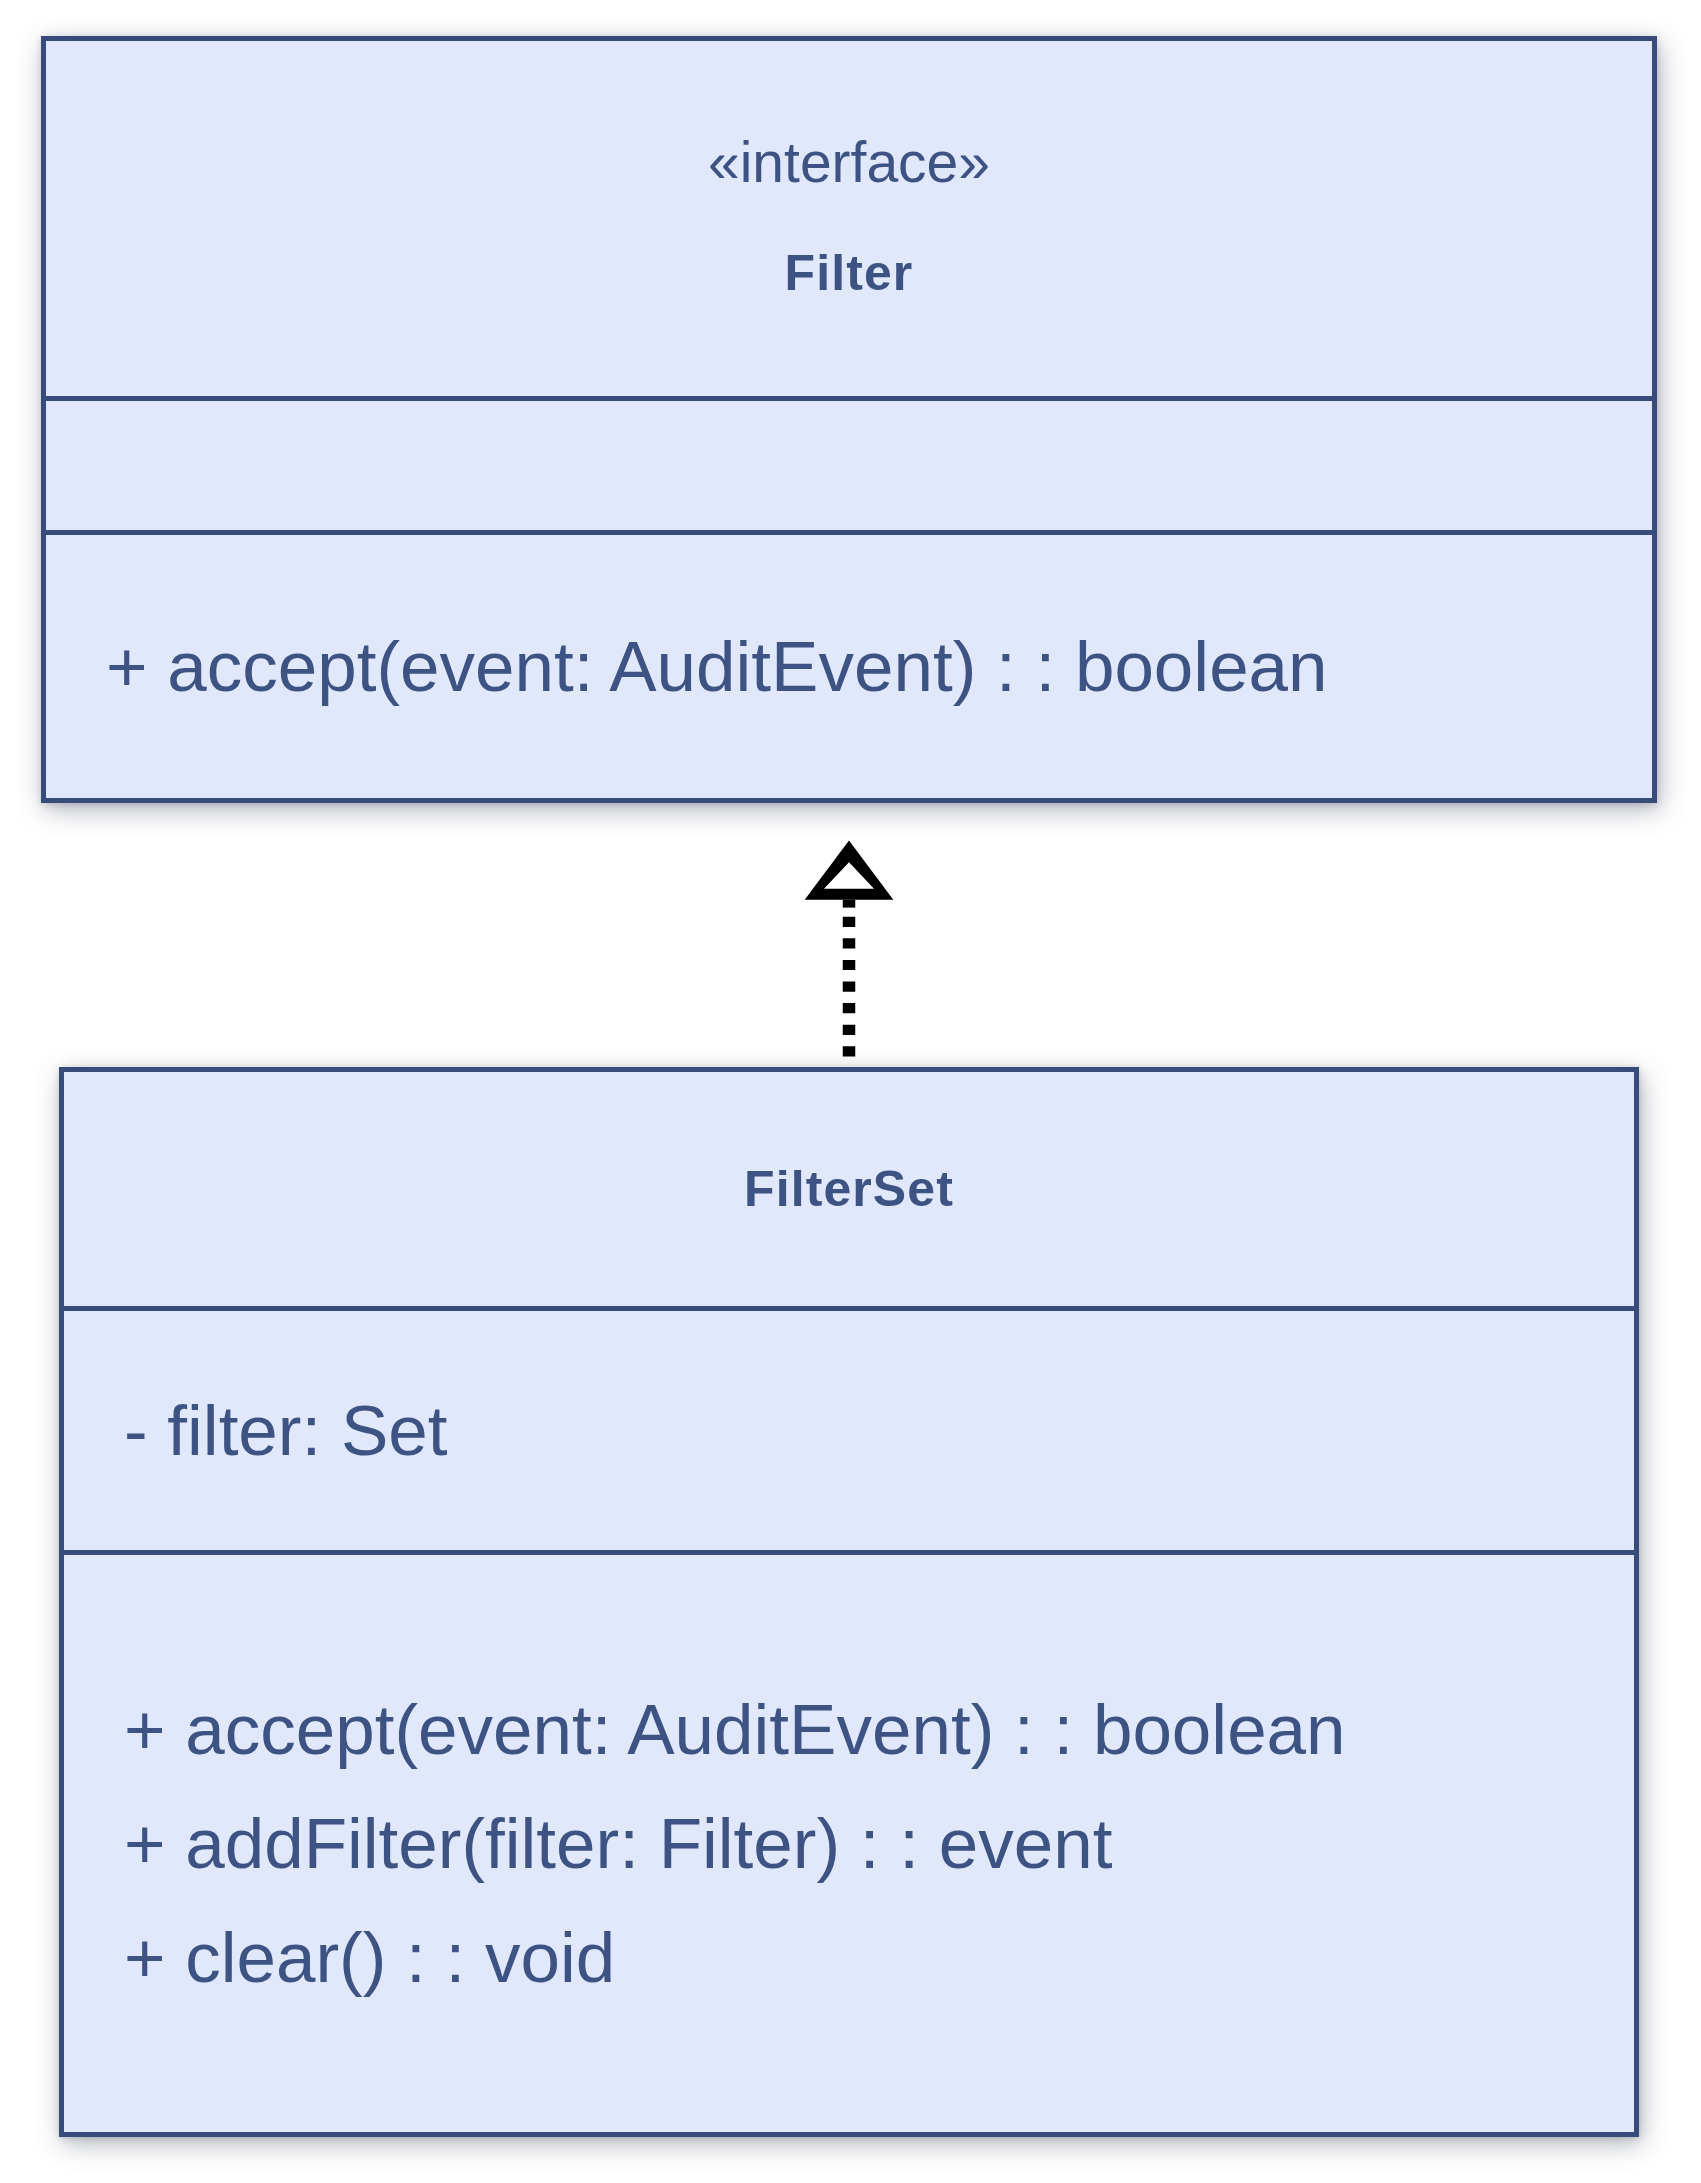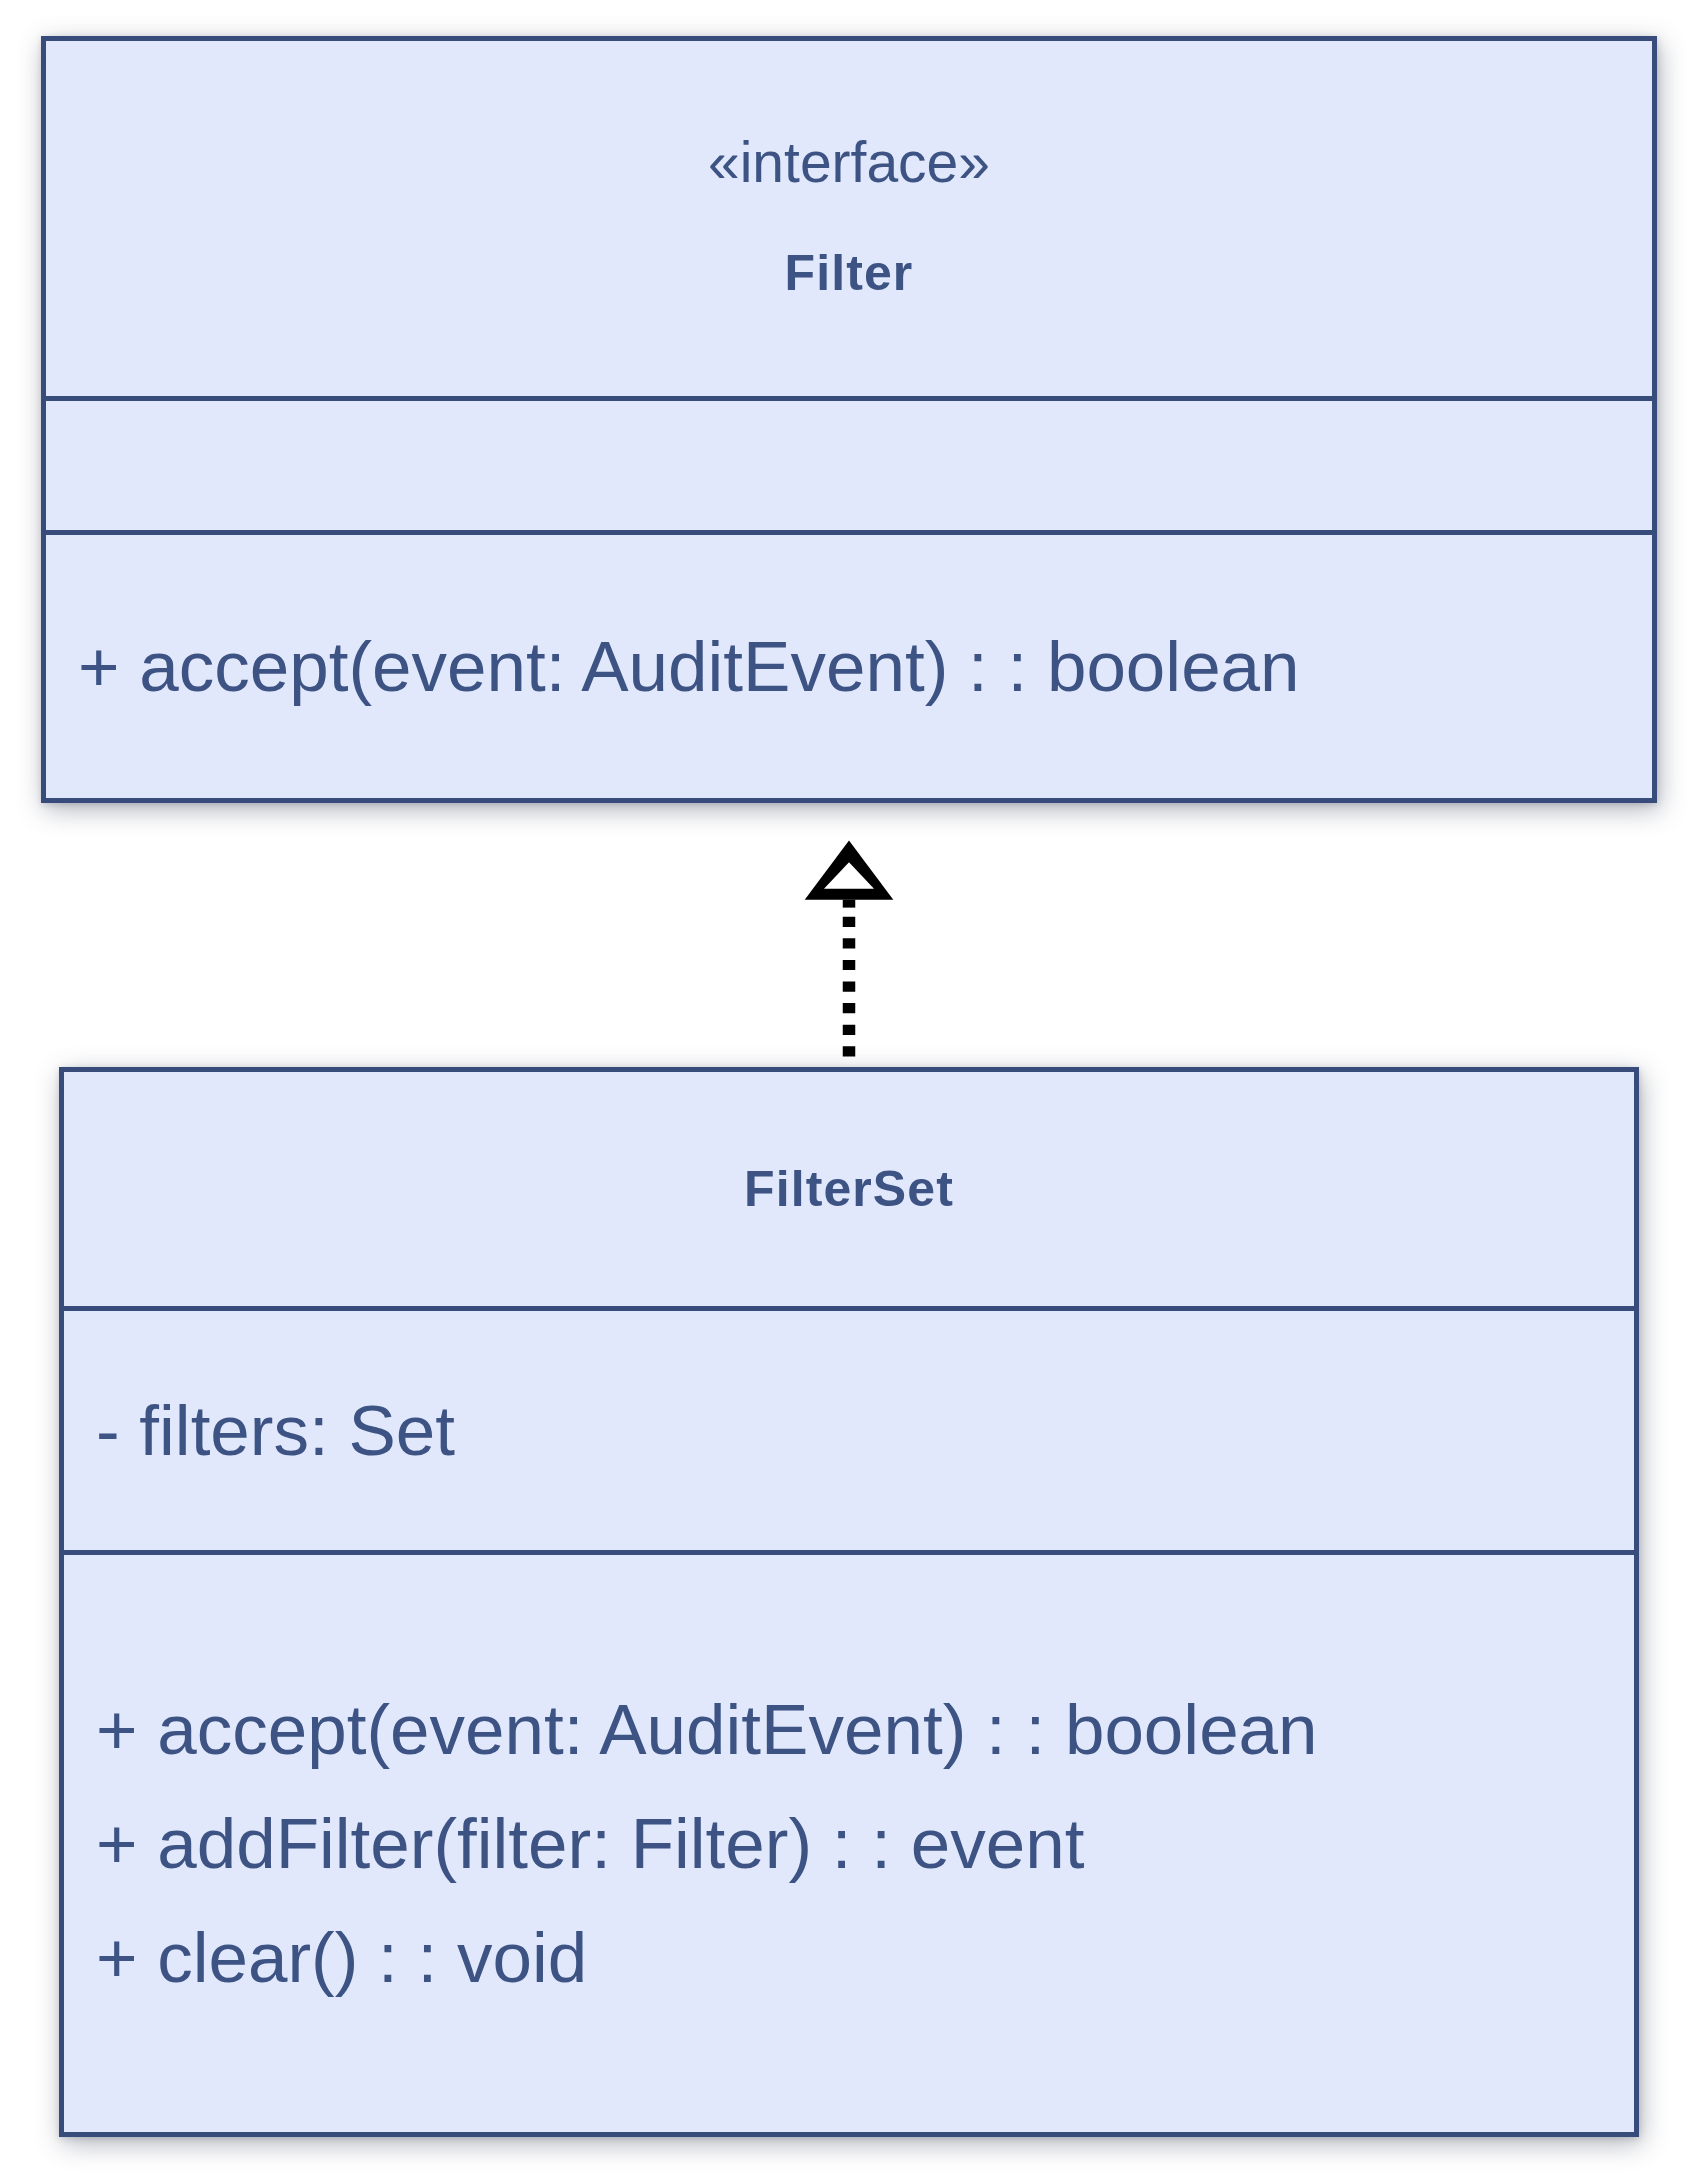--- a/index.html
+++ b/index.html
@@ -67,21 +67,21 @@
   }
   .class-title{
     font-size:50px;
     line-height:114px;
     font-weight:700;
     letter-spacing:1.1px;
   }
   .member{
     font-size:71px;
     line-height:114px;
-    padding-left:32px;
+    padding-left:60px;
     white-space:pre;
   }
   .realization{
     position:absolute;
     left:775px;
     top:836px;
   }
 </style>
 </head>
 <body>
@@ -104,21 +104,21 @@
     <polygon points="130,46 174,93 86,93" fill="#ffffff"></polygon>
     <rect x="119" y="112" width="22" height="14" fill="var(--arrow)"></rect>
     <line x1="130" y1="142" x2="130" y2="408" stroke="var(--arrow)" stroke-width="22" stroke-dasharray="18 20"></line>
   </svg>
 
   <section class="uml-box bottom">
     <div class="compartment header-compartment with-divider">
       <div class="class-title">FilterSet</div>
     </div>
     <div class="compartment attrs-compartment with-divider">
-      <div class="member">- filters: Set</div>
+      <div class="member">- filter: Set</div>
     </div>
     <div class="compartment ops-compartment">
       <div class="member">+ accept(event: AuditEvent) : : boolean</div>
       <div class="member">+ addFilter(filter: Filter) : : event</div>
       <div class="member">+ clear() : : void</div>
     </div>
   </section>
 
 </div>
 

